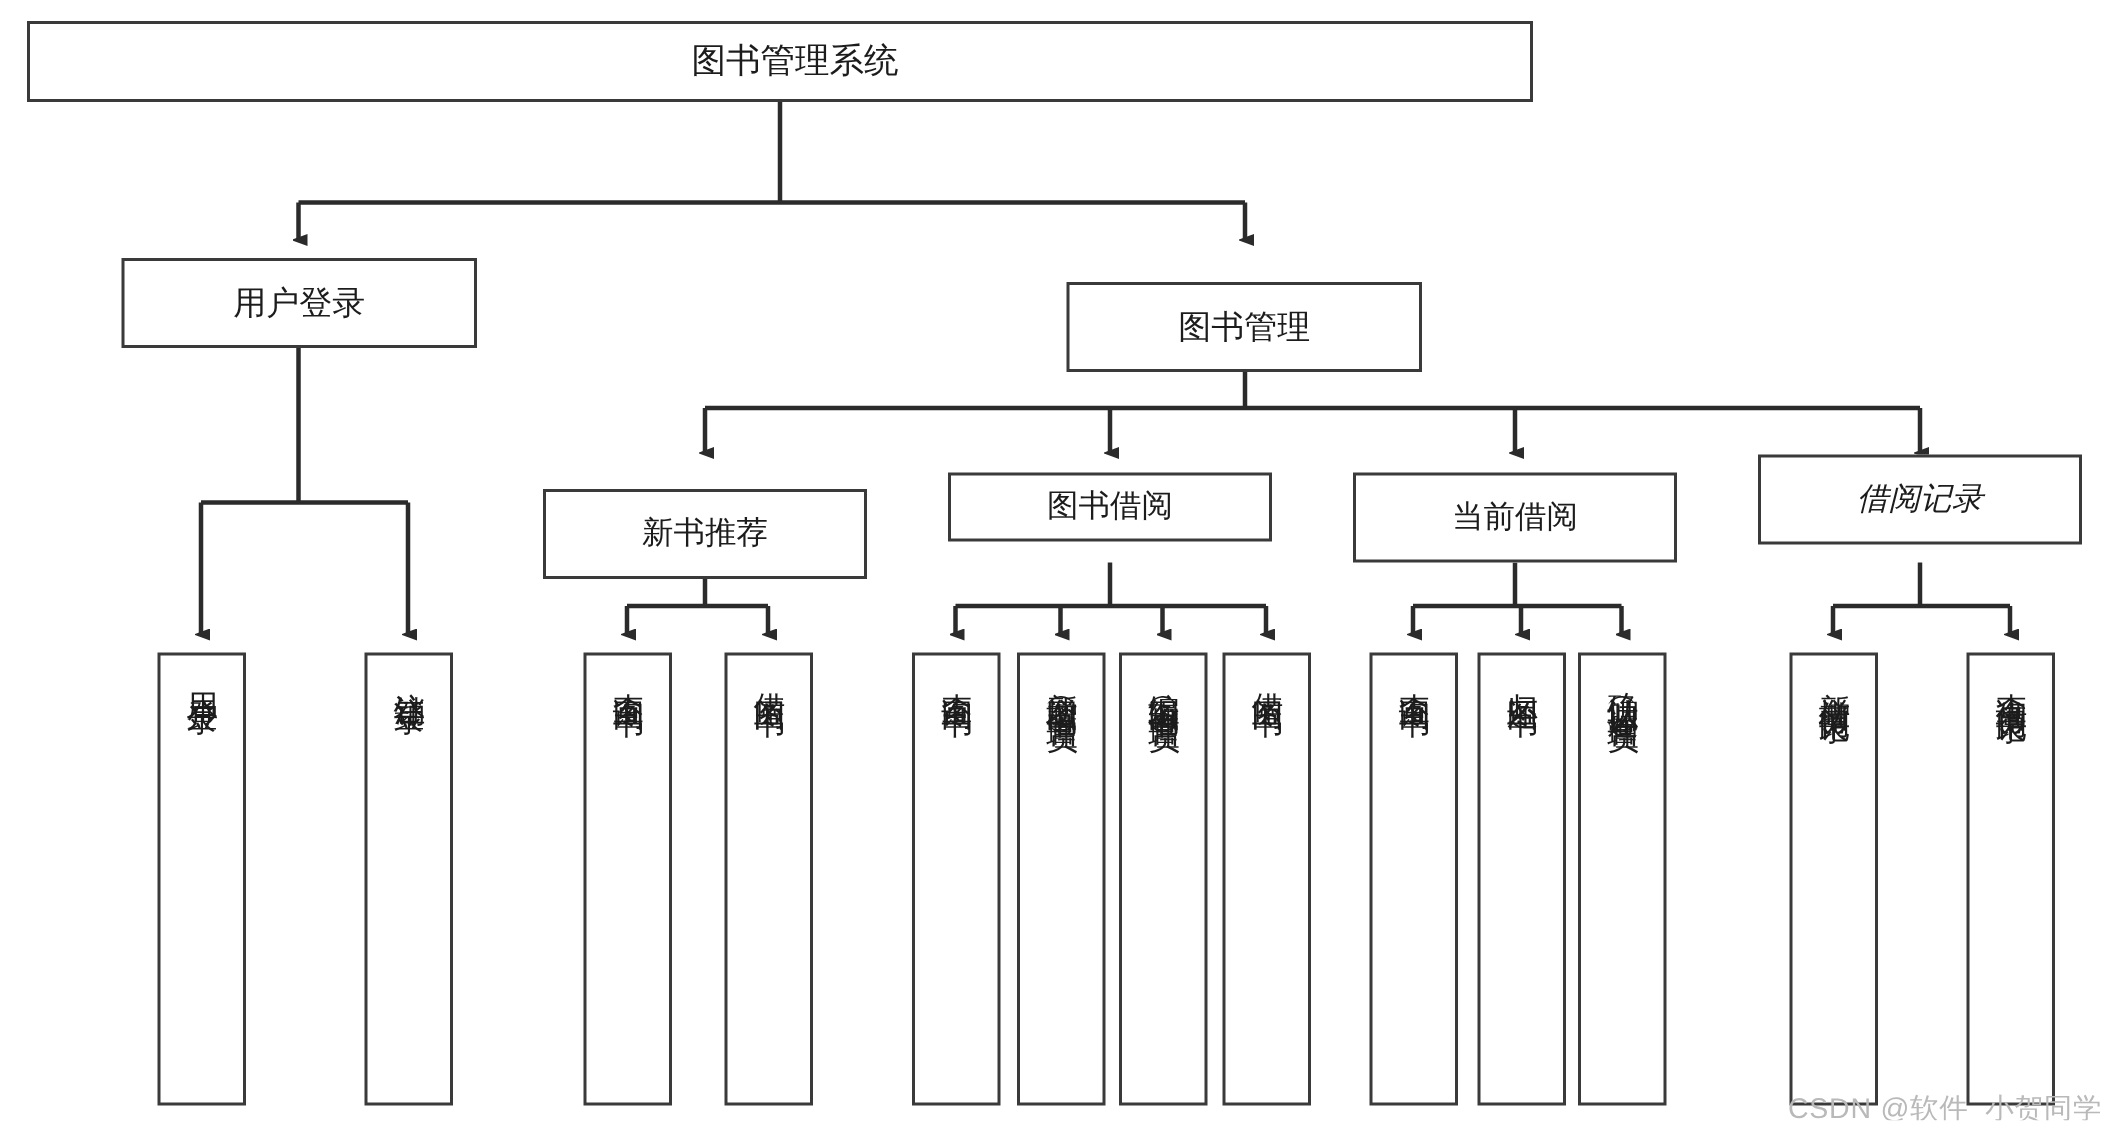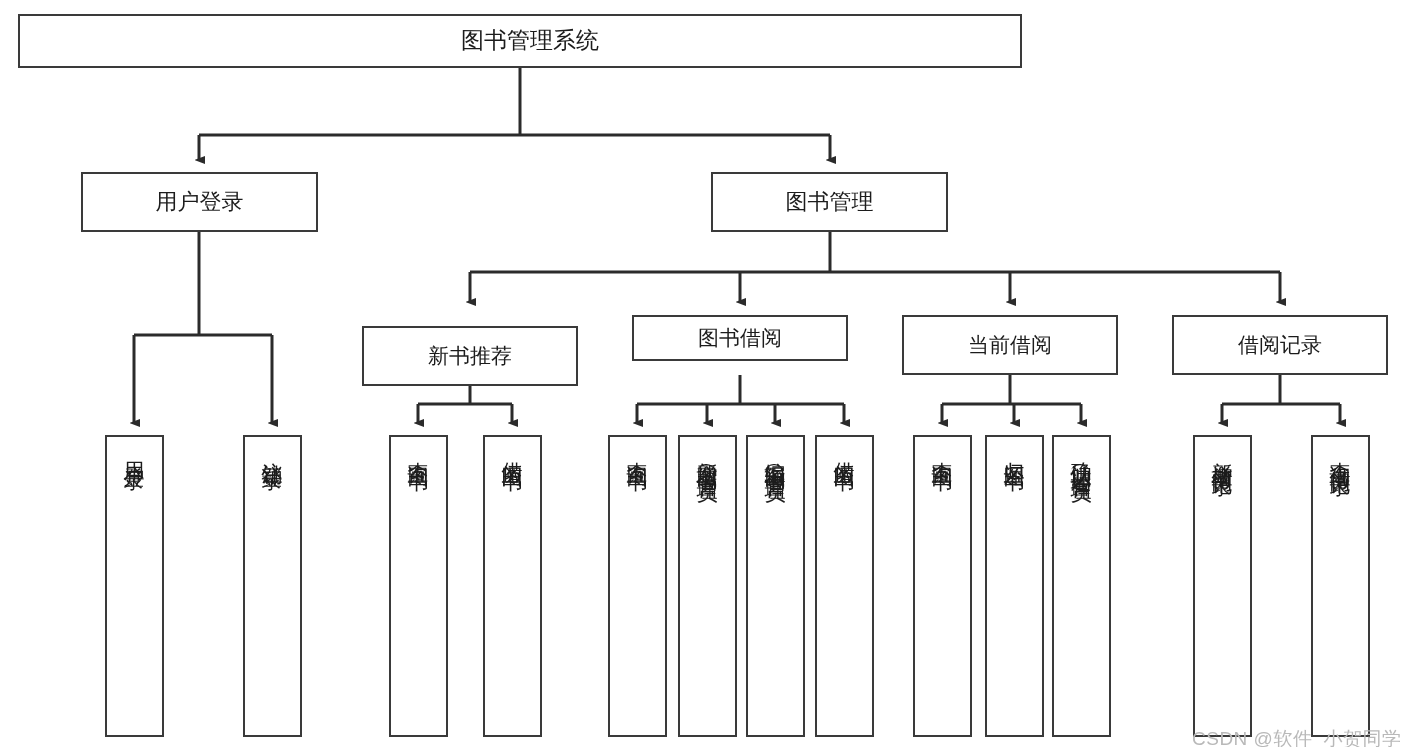--- a/index.html
+++ b/index.html
@@ -127,34 +127,34 @@
     </g>
   </svg>
 
   <div class="node node-root" style="left:18px; top:14px; width:1004px; height:54px;padding-left:20px;">
     <span class="label">图书管理系统</span>
   </div>
 
   <div class="node node-l2" style="left:81px; top:172px; width:237px; height:60px;">
     <span class="label">用户登录</span>
   </div>
-  <div class="node node-l2" style="left:711px; top:172px; width:237px; height:60px;">
+  <div class="node node-l2" style="left:711px; top:188px; width:237px; height:60px;">
     <span class="label">图书管理</span>
   </div>
 
   <div class="node node-l3" style="left:362px; top:315px; width:216px; height:60px;margin-top:11px;">
     <span class="label">新书推荐</span>
   </div>
   <div class="node node-l3" style="left:632px; top:315px; width:216px; height:46px;">
     <span class="label">图书借阅</span>
   </div>
   <div class="node node-l3" style="left:902px; top:315px; width:216px; height:60px;">
     <span class="label">当前借阅</span>
   </div>
-  <div class="node node-l3" style="left:1172px; top:315px; width:216px; height:60px;">
+  <div class="node node-l3" style="left:1172px; top:303px; width:216px; height:60px;font-style:italic;">
     <span class="label">借阅记录</span>
   </div>
 
   <div class="node node-leaf" style="left:105px; top:435px; width:59px; height:302px;">
     <span class="label">用户登录</span>
   </div>
   <div class="node node-leaf" style="left:243px; top:435px; width:59px; height:302px;">
     <span class="label">注销登录</span>
   </div>
 

